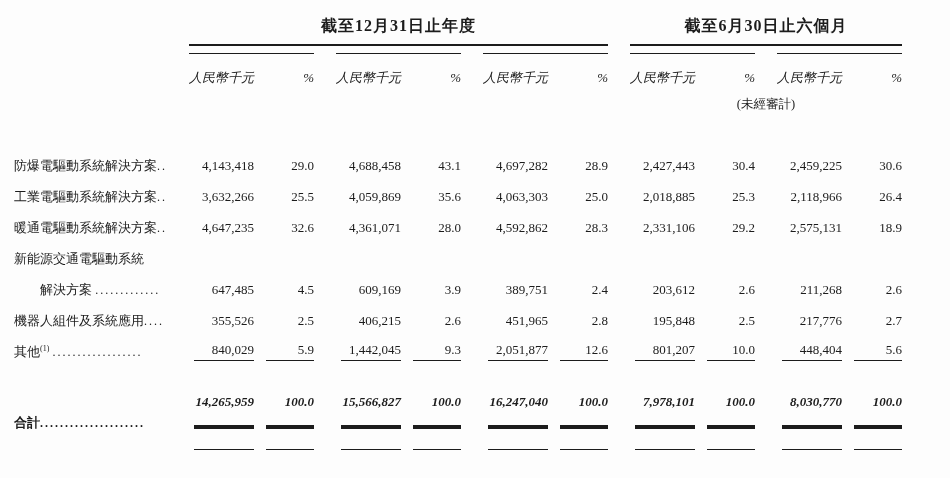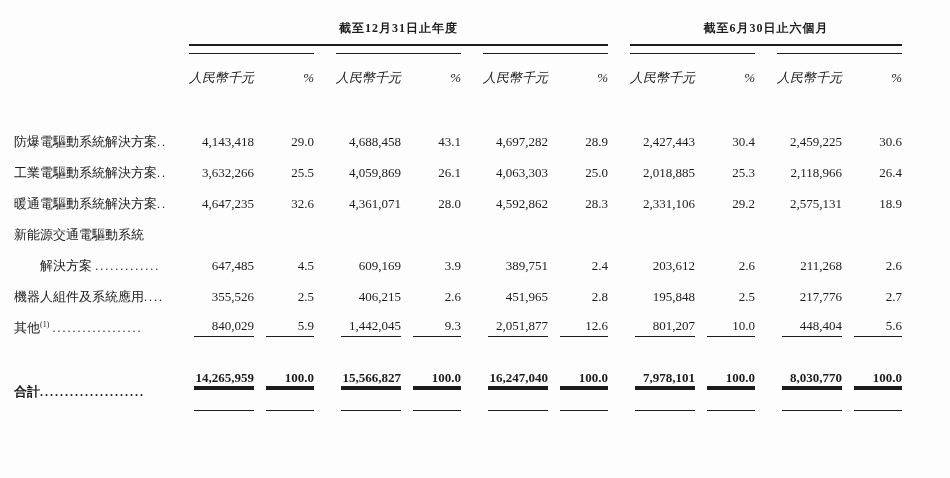--- a/index.html
+++ b/index.html
@@ -11,21 +11,21 @@
   .sheet{position:relative;width:950px;height:478px;}
   table.fin{border-collapse:collapse;table-layout:fixed;margin:8px 0 0 14px;}
   td{padding:0;vertical-align:bottom;font-size:13px;line-height:1;white-space:nowrap;}
 
   
   col.c-label{width:152px;}
   col.c-amt{width:84px;}   
   col.c-pct{width:60px;}
 
   
-  tr.sec-title td{height:26px;font-weight:bold;font-size:12px;}
+  tr.sec-title td{height:26px;font-weight:bold;font-size:16px;}
   tr.sec-title .ct{margin-left:22px;text-align:center;letter-spacing:1px;}
   tr.sec-rule td{height:12px;}
   tr.sec-rule .rl{margin-left:22px;border-bottom:2px solid #1c1c1c;height:10px;}
   tr.yr td{height:32px;font-weight:bold;padding-bottom:6px;}
   tr.yr .ct{margin-left:22px;text-align:center;}
   tr.yr-rule td{height:8px;}
   tr.yr-rule .rl{margin-left:22px;border-bottom:1.5px solid #1c1c1c;height:6px;}
   tr.units td{height:30px;font-style:italic;padding-bottom:2px;}
   tr.units .unit{margin-left:22px;text-align:left;}
   tr.units .pcth{text-align:right;}
@@ -42,21 +42,21 @@
   sup.fn{font-size:8px;vertical-align:super;line-height:0;}
   td.amt,td.pct{text-align:right;}
   .av{display:inline-block;width:60px;text-align:right;}
   .pv{display:inline-block;width:48px;text-align:right;}
   
   tr.u .av,tr.u .pv{border-bottom:1.3px solid #1c1c1c;padding-bottom:4px;font-family:Liberation Serif, serif;}
   
   tr.total{font-weight:bold;}
   tr.total td{height:34px;vertical-align:middle;}
   .dbl{display:inline-block;border-bottom:1.5px solid #1c1c1c;padding-bottom:0;}
-  .dbl .av,.dbl .pv{display:block;border-bottom:4px solid #1c1c1c;padding-bottom:2px;margin-bottom:20px;}
+  .dbl .av,.dbl .pv{display:block;border-bottom:4px solid #1c1c1c;padding-bottom:17px;margin-bottom:20px;font-style:italic;}
 </style>
 </head>
 <body>
 
 <div class="sheet">
 <table class="fin">
   <colgroup>
     <col class="c-label">
     <col class="c-amt">
         <col class="c-pct">
@@ -130,20 +130,26 @@
             <div class="unit">人民幣千元</div>
           </td>
       <td>
             <div class="pcth">%</div>
           </td>
       <td>
             <div class="unit">人民幣千元</div>
           </td>
       <td>
             <div class="pcth">%</div>
+          </td>
+    </tr>
+    <tr class="note">
+      <td colspan="7"></td>
+      <td colspan="4">
+            <div class="ct">(未經審計)</div>
           </td>
     </tr>
   </thead>
   <tbody>
     <tr class="spacer-a">
           <td colspan="11"></td>
         </tr>
 
     <tr class="data">
       <td class="lab"><span class="rowlab">防爆電驅動系統解決方案</span><span class="leader">..</span></td>
@@ -157,21 +163,21 @@
       <td class="pct"><span class="pv">30.4</span></td>
       <td class="amt"><span class="av">2,459,225</span></td>
       <td class="pct"><span class="pv">30.6</span></td>
     </tr>
 
     <tr class="data">
       <td class="lab"><span class="rowlab">工業電驅動系統解決方案</span><span class="leader">..</span></td>
       <td class="amt"><span class="av">3,632,266</span></td>
       <td class="pct"><span class="pv">25.5</span></td>
       <td class="amt"><span class="av">4,059,869</span></td>
-      <td class="pct"><span class="pv">26.1</span></td>
+      <td class="pct"><span class="pv">35.6</span></td>
       <td class="amt"><span class="av">4,063,303</span></td>
       <td class="pct"><span class="pv">25.0</span></td>
       <td class="amt"><span class="av">2,018,885</span></td>
       <td class="pct"><span class="pv">25.3</span></td>
       <td class="amt"><span class="av">2,118,966</span></td>
       <td class="pct"><span class="pv">26.4</span></td>
     </tr>
 
     <tr class="data">
       <td class="lab"><span class="rowlab">暖通電驅動系統解決方案</span><span class="leader">..</span></td>

